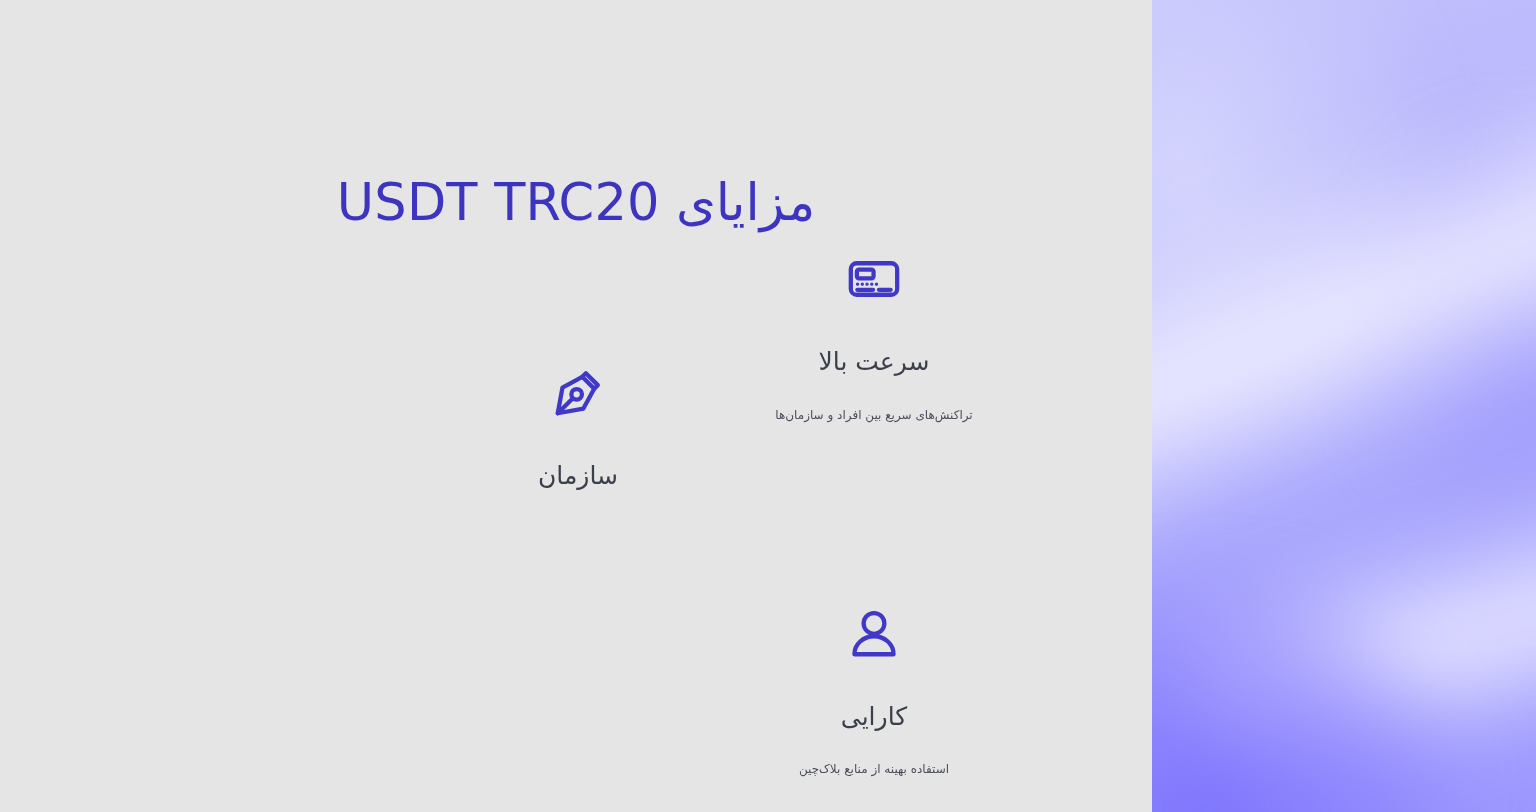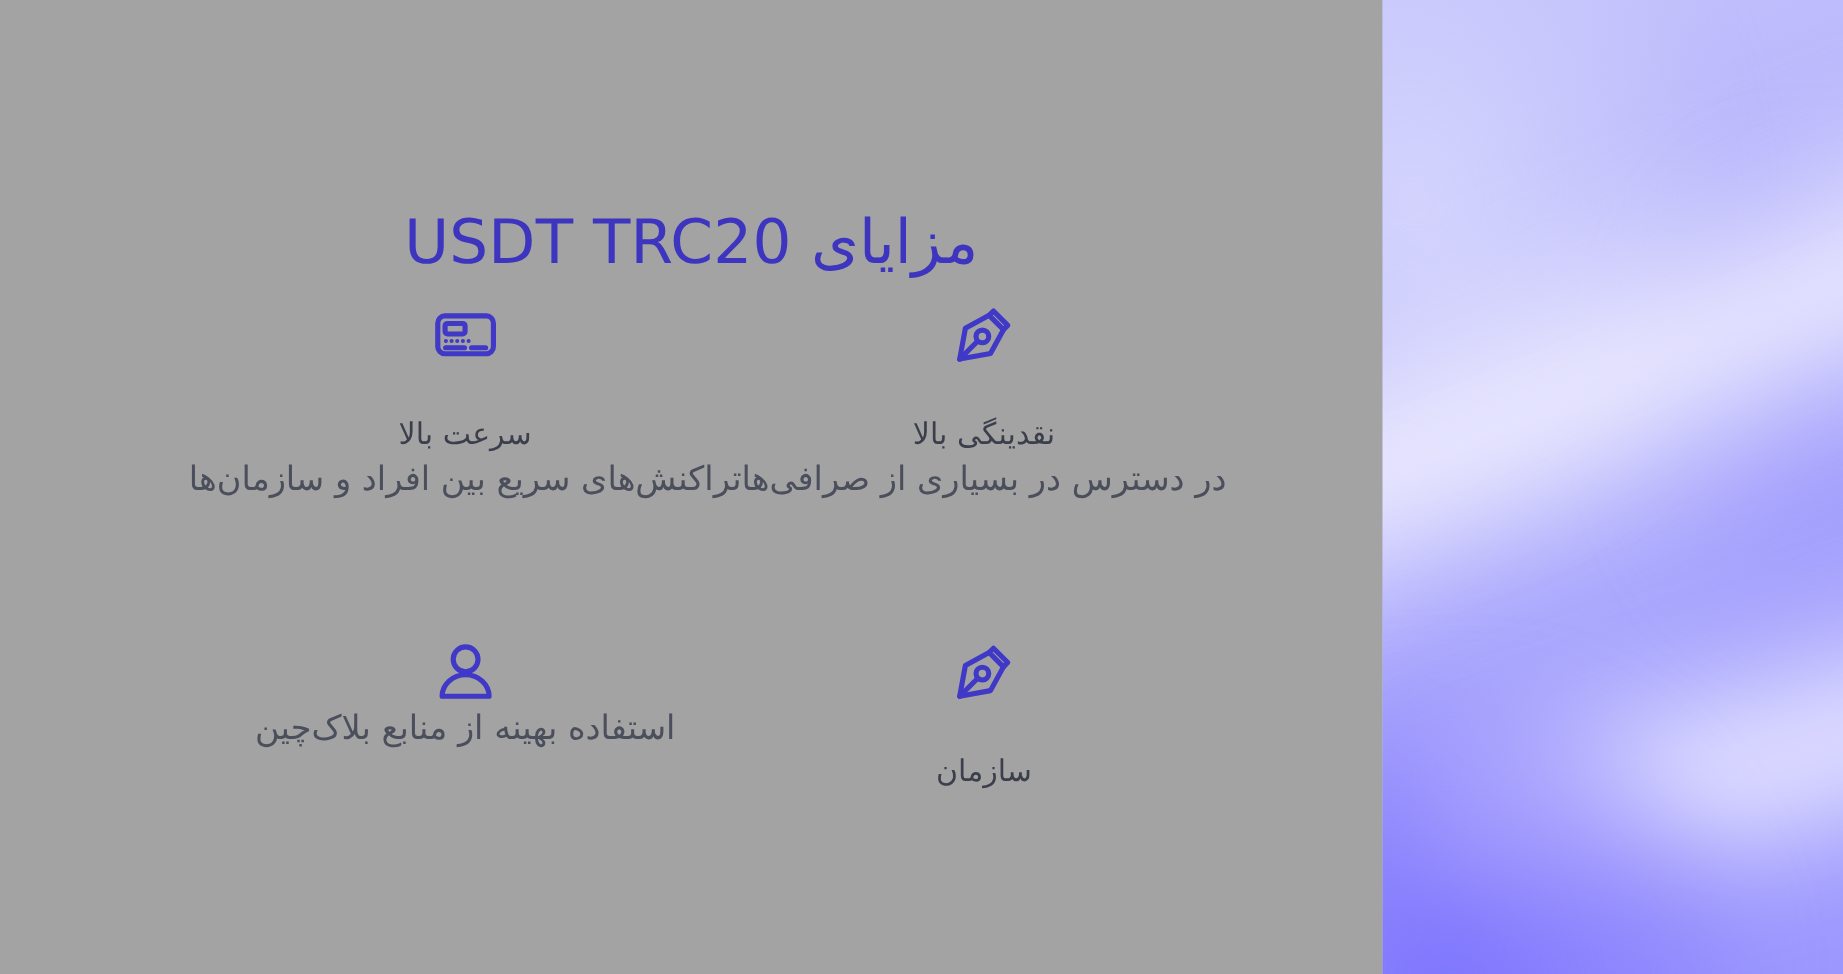--- a/index.html
+++ b/index.html
@@ -109,21 +109,21 @@
       rgba(160,156,253,0.35) 50%,
       rgba(170,166,253,0.0) 78%);
     filter: blur(26px);
   }
 
   
   .content-panel {
     position: relative;
     flex: 1 1 auto;
     height: 812px;
-    background: #a3a3a3;
+    background: #e5e5e5;
   }
 
   .section-title {
     position: absolute;
     top: 138px;
     left: 0;
     right: 0;
     text-align: center;
     color: #3d35bf;
     font-size: 51px;
@@ -169,22 +169,23 @@
   .feature-title {
     margin-top: 40px;
     color: #3b3f4c;
     font-size: 25px;
     font-weight: 400;
     line-height: 1.3;
     direction: rtl;
   }
 
   .feature-desc {
+    margin-top: 28px;
     color: #4b4f5c;
-    font-size: 28px;
+    font-size: 12px;
     font-weight: 400;
     line-height: 1.45;
     direction: rtl;
     white-space: nowrap;
   }
 </style>
 </head>
 <body>
 
 <div class="page">
@@ -197,32 +198,20 @@
     <div class="g-streak2"></div>
     <div class="g-deep-bl"></div>
   </div>
 
   <div class="content-panel">
 
     <h1 class="section-title">مزایای USDT TRC20</h1>
 
     <div class="features-grid">
 
-      <div class="feature">
-        <span class="feature-icon">
-          <svg viewBox="0 0 24 24" fill="none" stroke="currentColor" stroke-width="1.9" stroke-linecap="round" stroke-linejoin="round">
-            <path d="M15.5 3.2 L20.8 8.5 L19.2 10.1 L13.9 4.8 Z"></path>
-            <path d="M13.9 4.8 L5.1 9.6 L3.0 21.0 L14.4 18.9 L19.2 10.1"></path>
-            <path d="M3.0 21.0 L9.6 14.4"></path>
-            <circle cx="11.4" cy="12.6" r="2.35"></circle>
-          </svg>
-        </span>
-        <div class="feature-title">نقدینگی بالا</div>
-        <div class="feature-desc">در دسترس در بسیاری از صرافی‌ها</div>
-      </div>
 
       <div class="feature">
         <span class="feature-icon">
           <svg viewBox="0 0 24 24" fill="none" stroke="currentColor" stroke-width="1.9" stroke-linecap="round" stroke-linejoin="round">
             <rect x="1.7" y="5.0" width="20.6" height="14.0" rx="2.6"></rect>
             <rect x="4.4" y="7.8" width="7.4" height="3.9" rx="0.9"></rect>
             <path d="M4.7 14.3 h0.01 M6.8 14.3 h0.01 M8.9 14.3 h0.01 M11.0 14.3 h0.01 M13.1 14.3 h0.01" stroke-width="1.5"></path>
             <path d="M4.6 16.8 H11.6"></path>
             <path d="M14.2 16.8 H19.4"></path>
           </svg>
@@ -243,18 +232,19 @@
         <div class="feature-title">سازمان</div>
       </div>
 
       <div class="feature feature-row-2">
         <span class="feature-icon">
           <svg viewBox="0 0 24 24" fill="none" stroke="currentColor" stroke-width="1.9" stroke-linecap="round" stroke-linejoin="round">
             <circle cx="12" cy="7.3" r="4.6"></circle>
             <path d="M3.3 21.0 a8.7 8.0 0 0 1 17.4 0 Z"></path>
           </svg>
         </span>
+        <div class="feature-title">کارایی</div>
         <div class="feature-desc">استفاده بهینه از منابع بلاک‌چین</div>
       </div>
 
     </div>
   </div>
 </div>
 
 </body></html>

